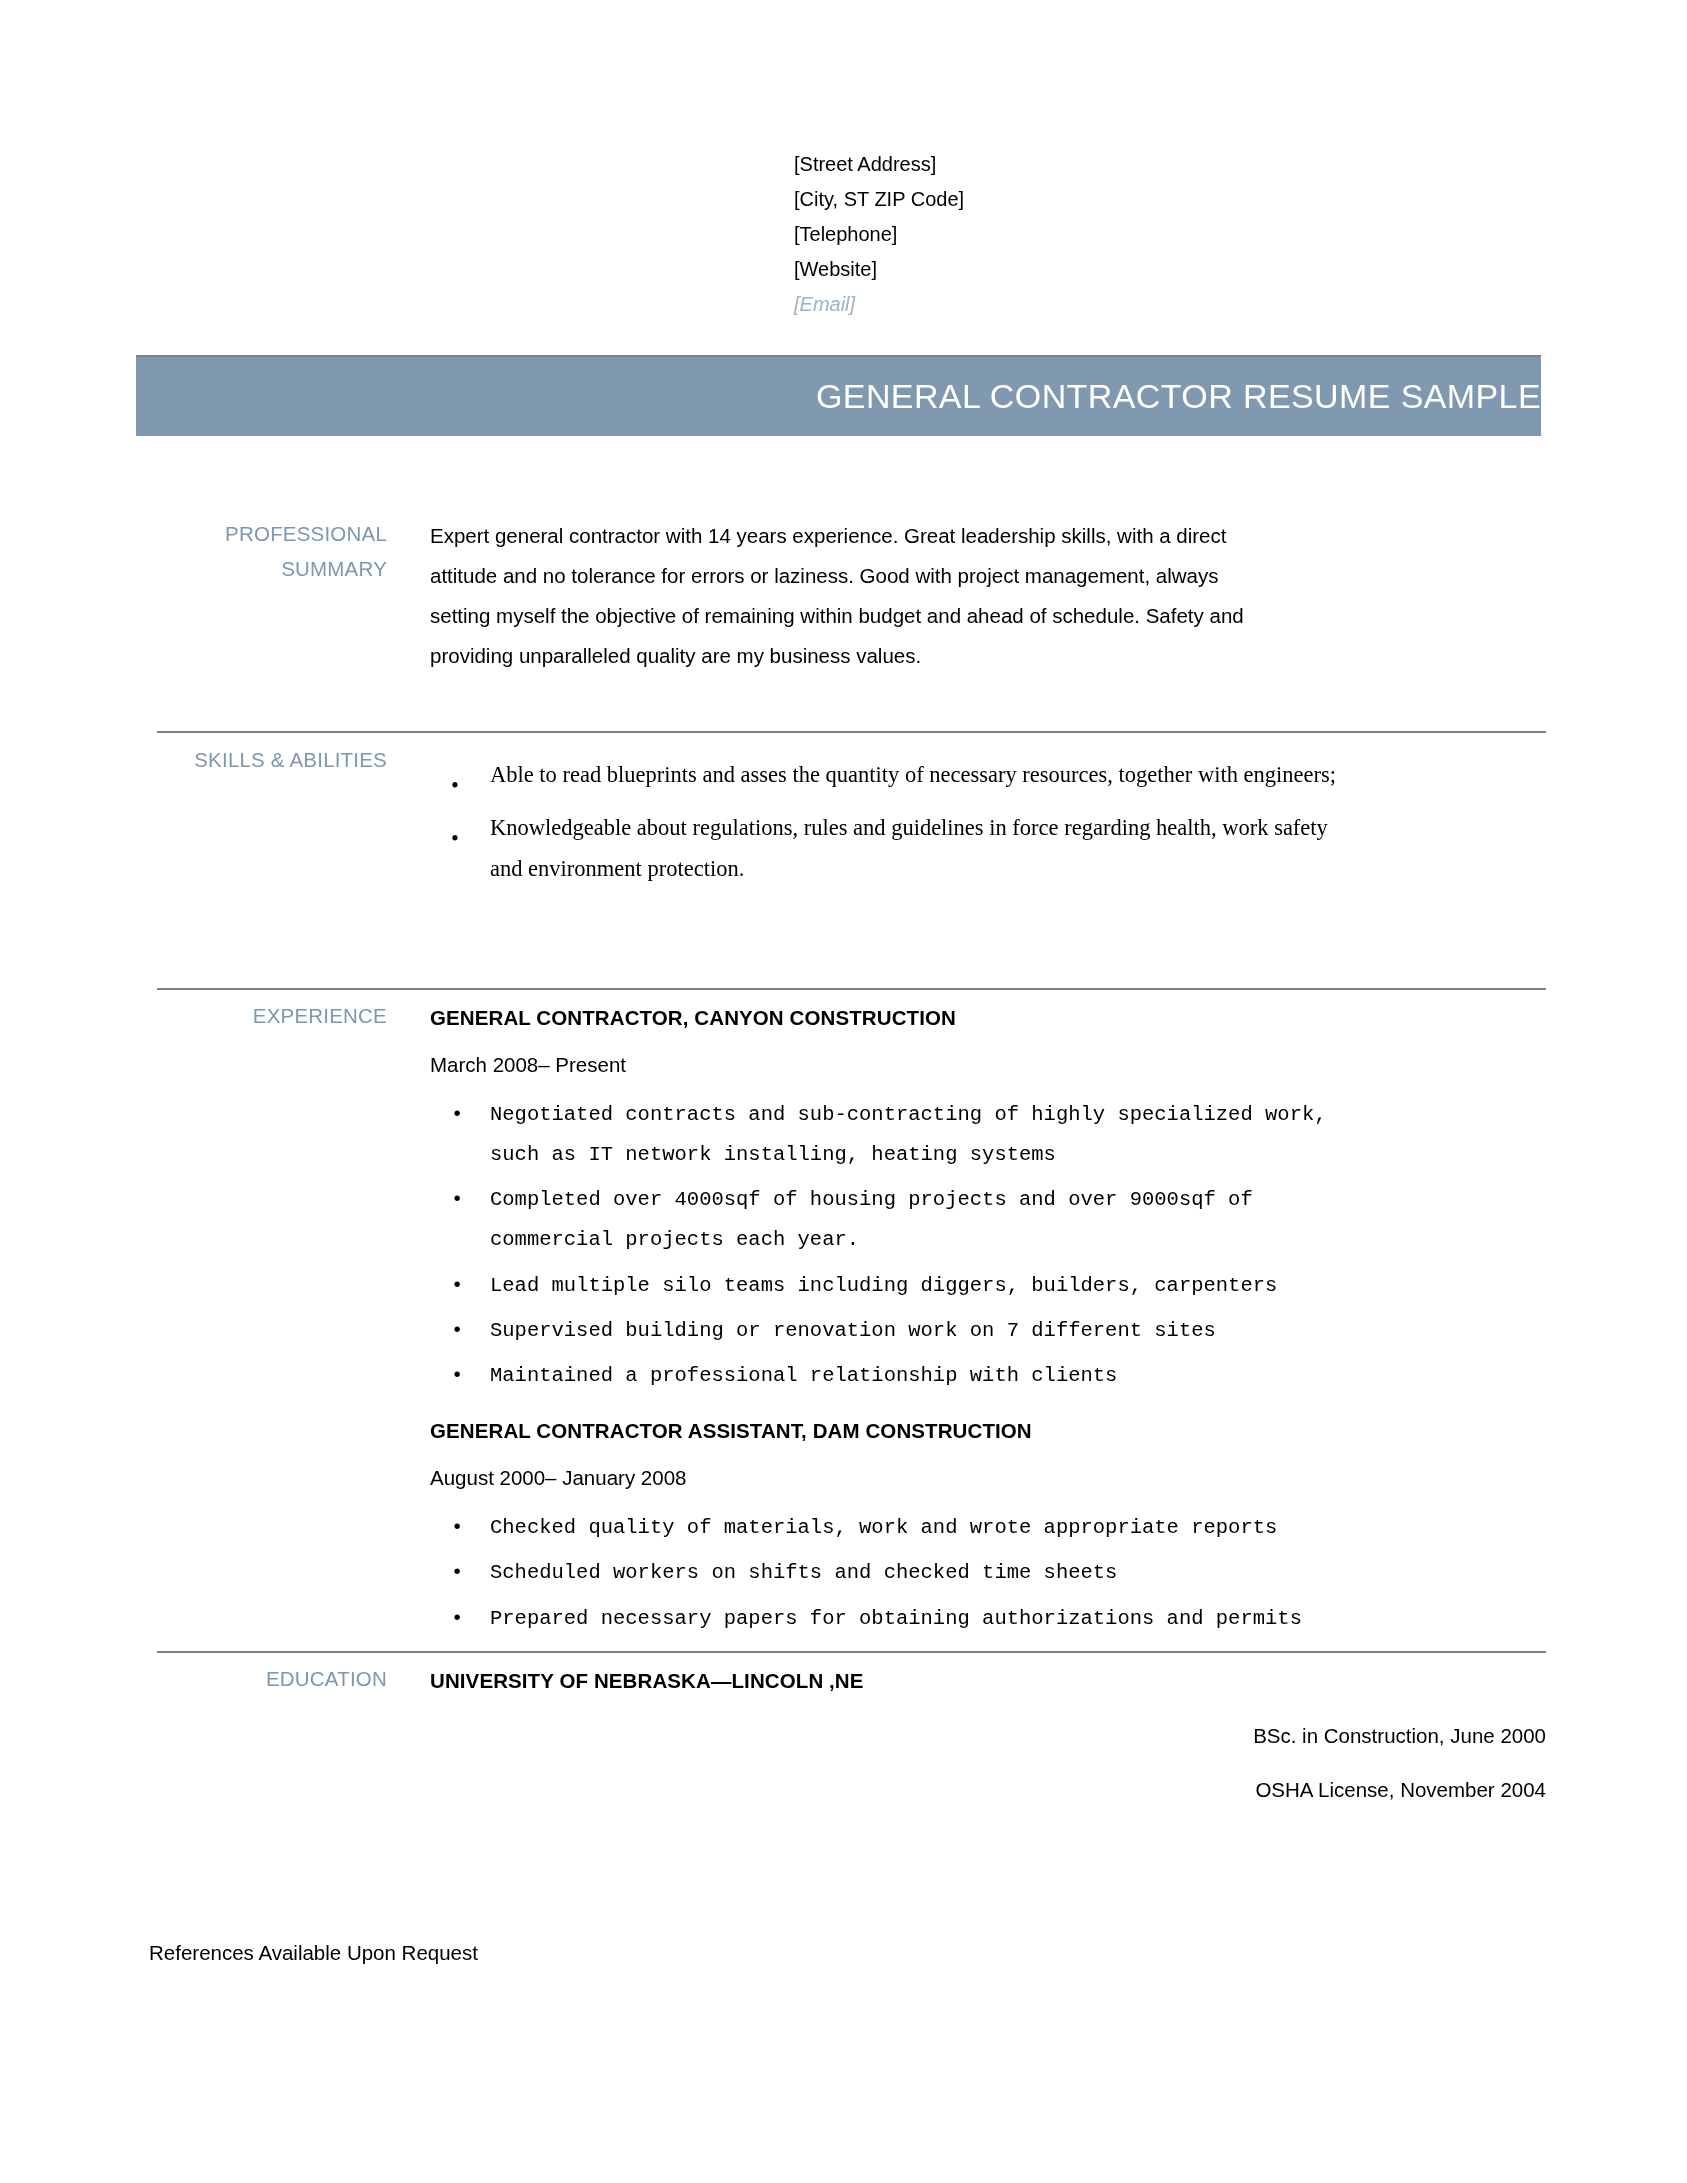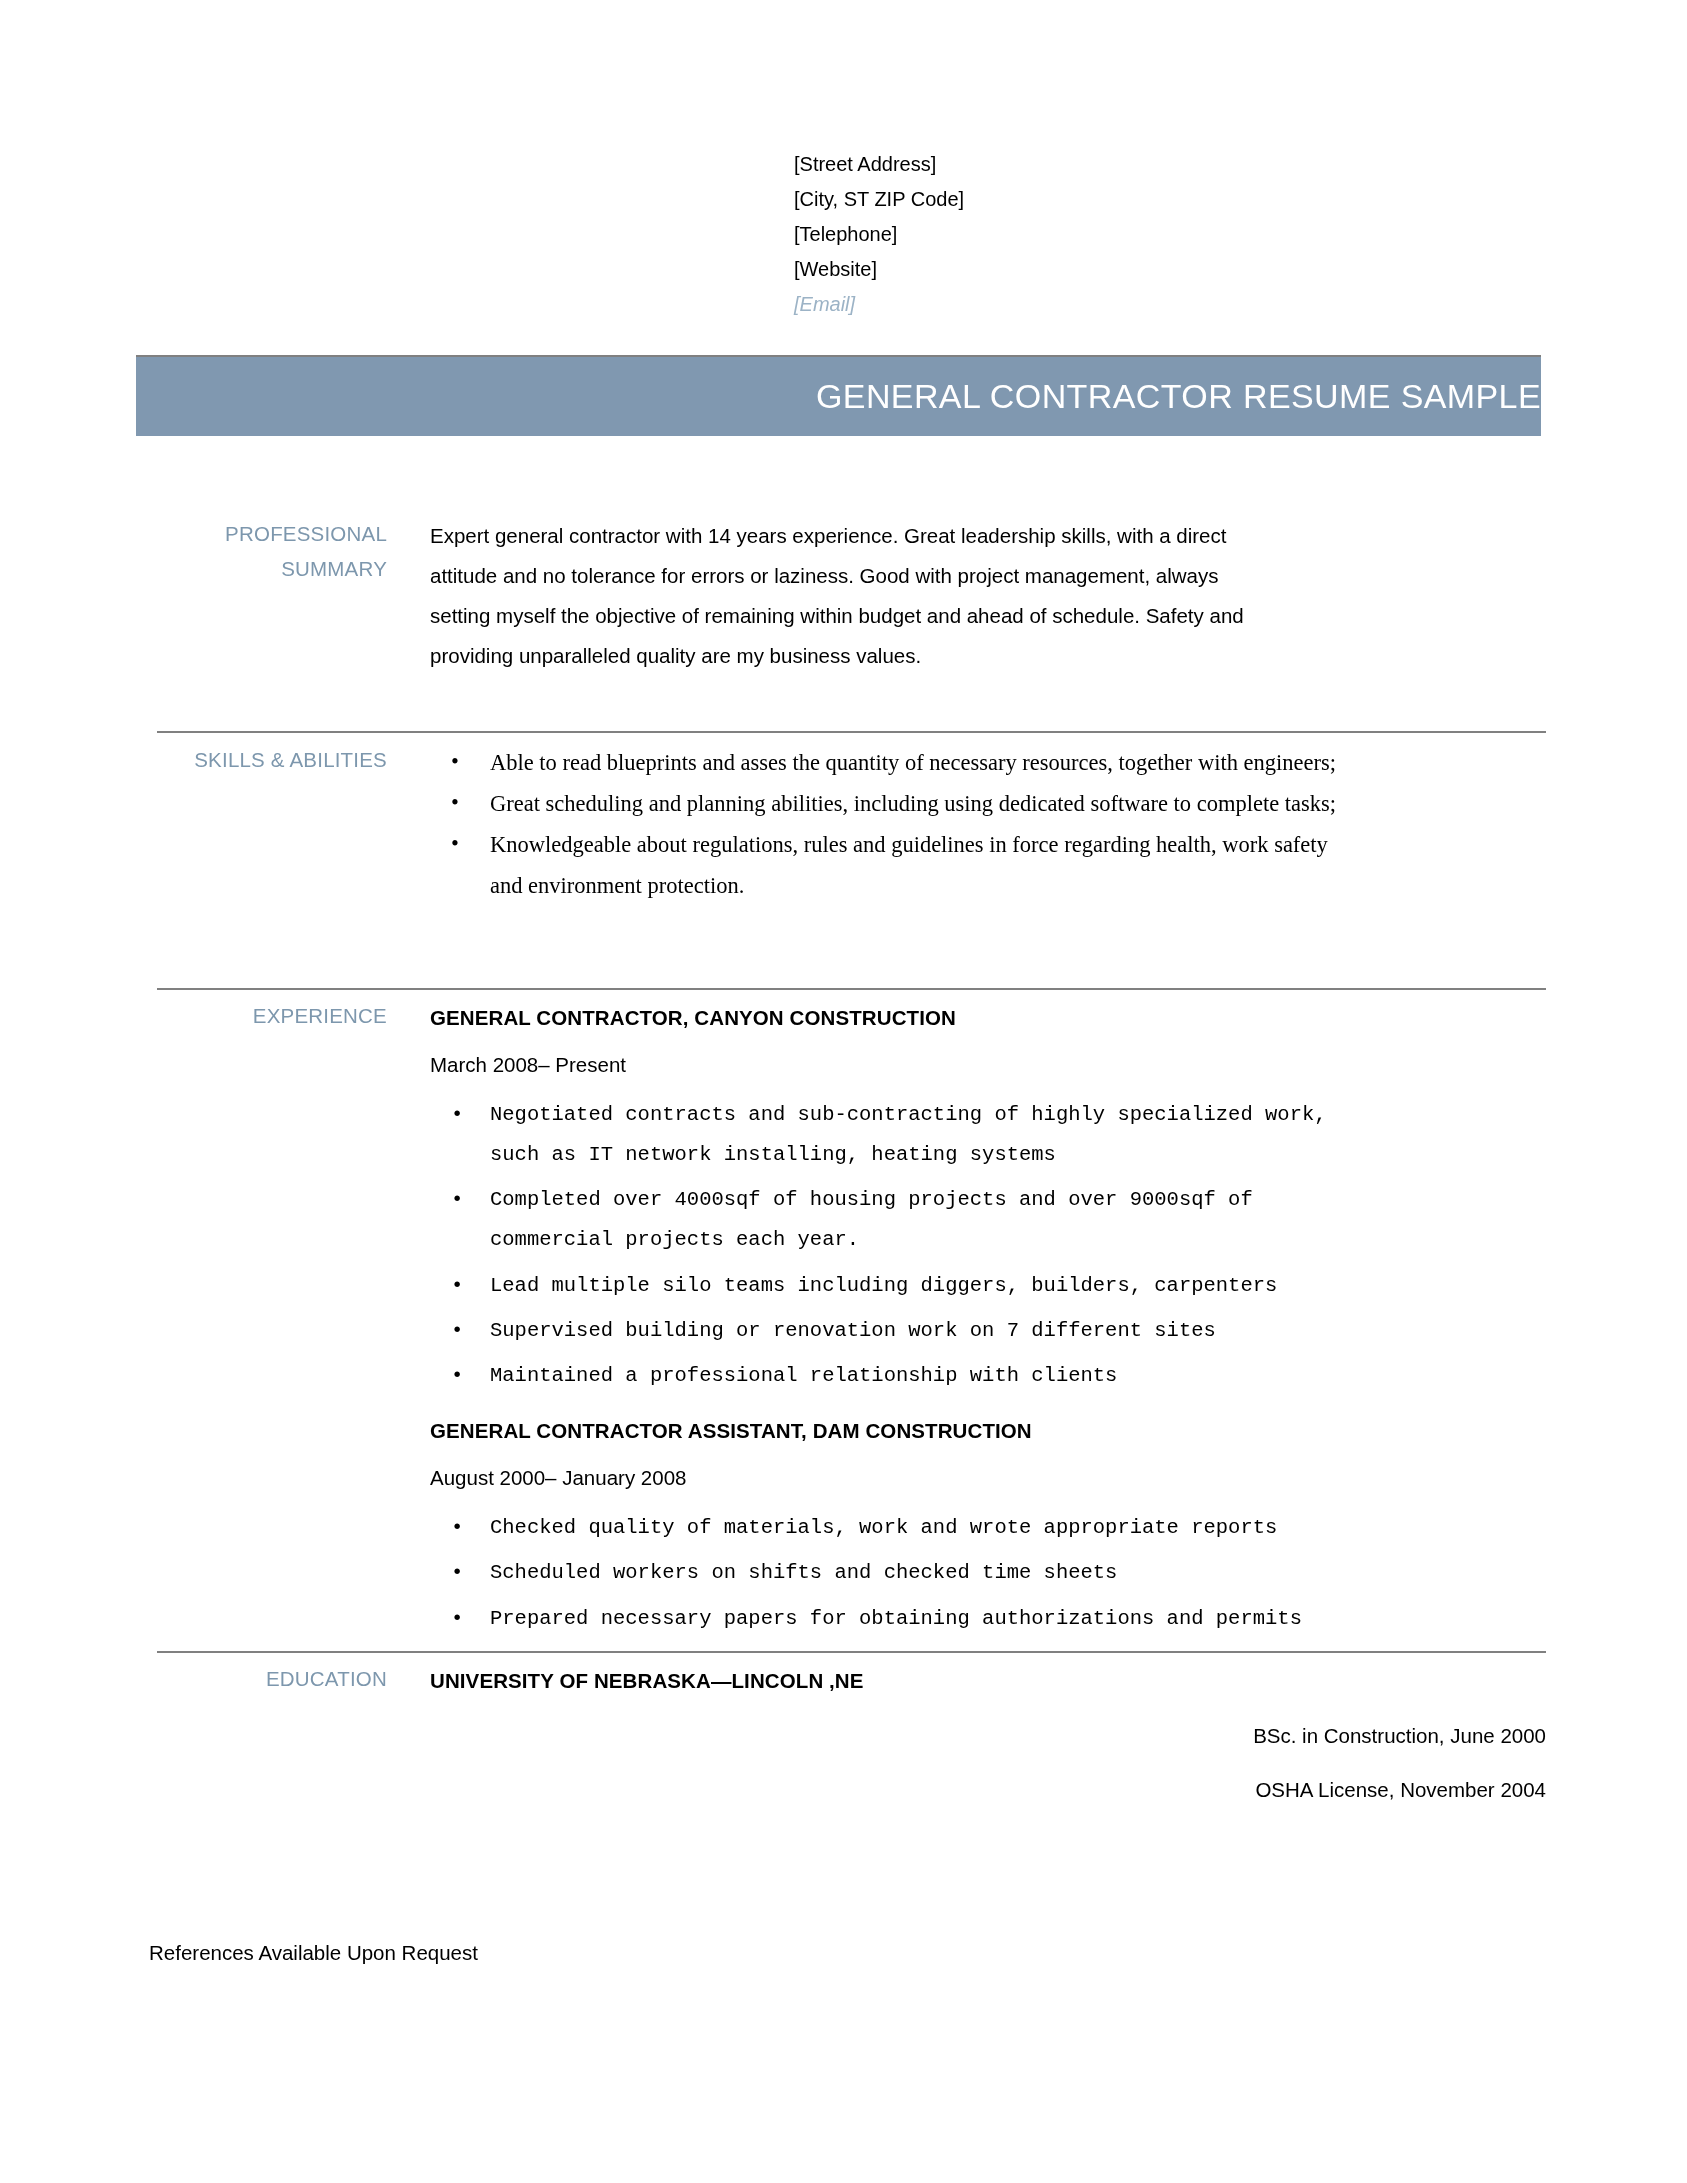--- a/index.html
+++ b/index.html
@@ -159,20 +159,21 @@
     position: absolute;
     left: 21px;
     top: 0;
     font-size: 20.5px;
     line-height: 40px;
   }
   ul.bullets.serif li,
   ul.bullets.serif li::before {
     font-family: "Liberation Serif", serif;
     font-size: 22.5px;
+    margin-top: 12px;
   }
   ul.bullets.serif li {
     line-height: 41px;
     max-width: 873px;
   }
   ul.bullets.exp li {
     padding-top: 0;
     padding-bottom: 5.3px;
   }
 
@@ -218,21 +219,20 @@
   <div class="divider" style="top: 731px;"></div>
 
   <div class="section" style="top: 742px;">
     <div class="section-inner">
       <div class="label-col">
         <div class="section-label">SKILLS &amp; ABILITIES</div>
       </div>
       <div class="content-col">
         <ul class="bullets serif">
           <li>Able to read blueprints and asses the quantity of necessary resources, together with engineers;</li>
-          <li>Great scheduling and planning abilities, including using dedicated software to complete tasks;</li>
           <li>Knowledgeable about regulations, rules and guidelines in force regarding health, work safety and environment protection.</li>
         </ul>
       </div>
     </div>
   </div>
 
   <div class="divider" style="top: 988px;"></div>
 
   <div class="section" style="top: 998px;">
     <div class="section-inner">

